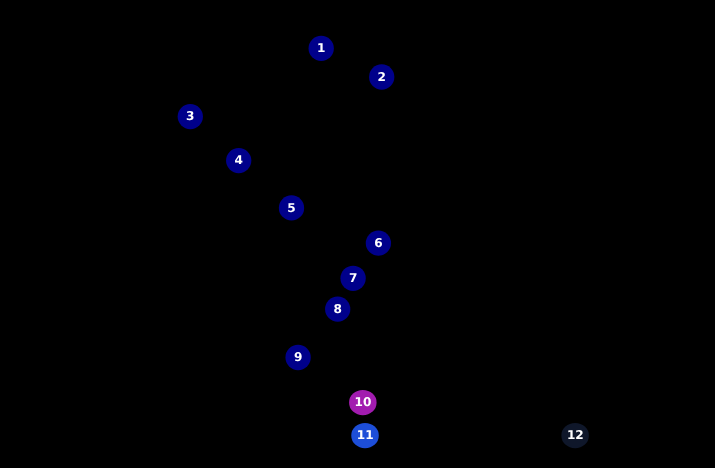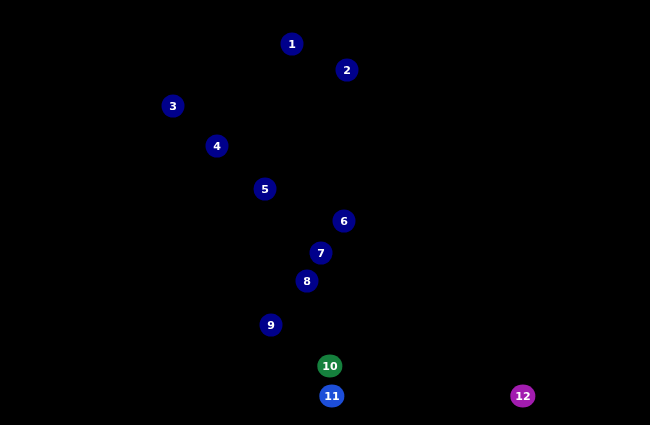--- a/index.html
+++ b/index.html
@@ -39,16 +39,16 @@
 <div id="screen" style="background: rgb(0, 0, 0);">
     <div class="marker" style="left: 292px; top: 44px; background: rgb(0, 0, 139); color: rgb(255, 255, 255);">1</div>
     <div class="marker" style="left: 347px; top: 70px; background: rgb(0, 0, 139); color: rgb(255, 255, 255);">2</div>
     <div class="marker" style="left: 173px; top: 106px; background: rgb(0, 0, 139); color: rgb(255, 255, 255);">3</div>
     <div class="marker" style="left: 217px; top: 146px; background: rgb(0, 0, 139); color: rgb(255, 255, 255);">4</div>
     <div class="marker" style="left: 265px; top: 189px; background: rgb(0, 0, 139); color: rgb(255, 255, 255);">5</div>
     <div class="marker" style="left: 344px; top: 221px; background: rgb(0, 0, 139); color: rgb(255, 255, 255);">6</div>
     <div class="marker" style="left: 321px; top: 253px; background: rgb(0, 0, 139); color: rgb(255, 255, 255);">7</div>
     <div class="marker" style="left: 307px; top: 281px; background: rgb(0, 0, 139); color: rgb(255, 255, 255);">8</div>
     <div class="marker" style="left: 271px; top: 325px; background: rgb(0, 0, 139); color: rgb(255, 255, 255);">9</div>
-    <div class="marker" style="left: 330px; top: 366px; background: #15803d; color: rgb(255, 255, 255);">10</div>
+    <div class="marker" style="left: 330px; top: 366px; background: #a21caf; color: rgb(255, 255, 255);">10</div>
     <div class="marker" style="left: 332px; top: 396px; background: #1d4ed8; color: rgb(255, 255, 255);">11</div>
-    <div class="marker" style="left: 523px; top: 396px; background: #a21caf; color: rgb(255, 255, 255);">12</div>
+    <div class="marker" style="left: 523px; top: 396px; background: #0f172a; color: rgb(255, 255, 255);">12</div>
   </div>
 
 </body></html>

